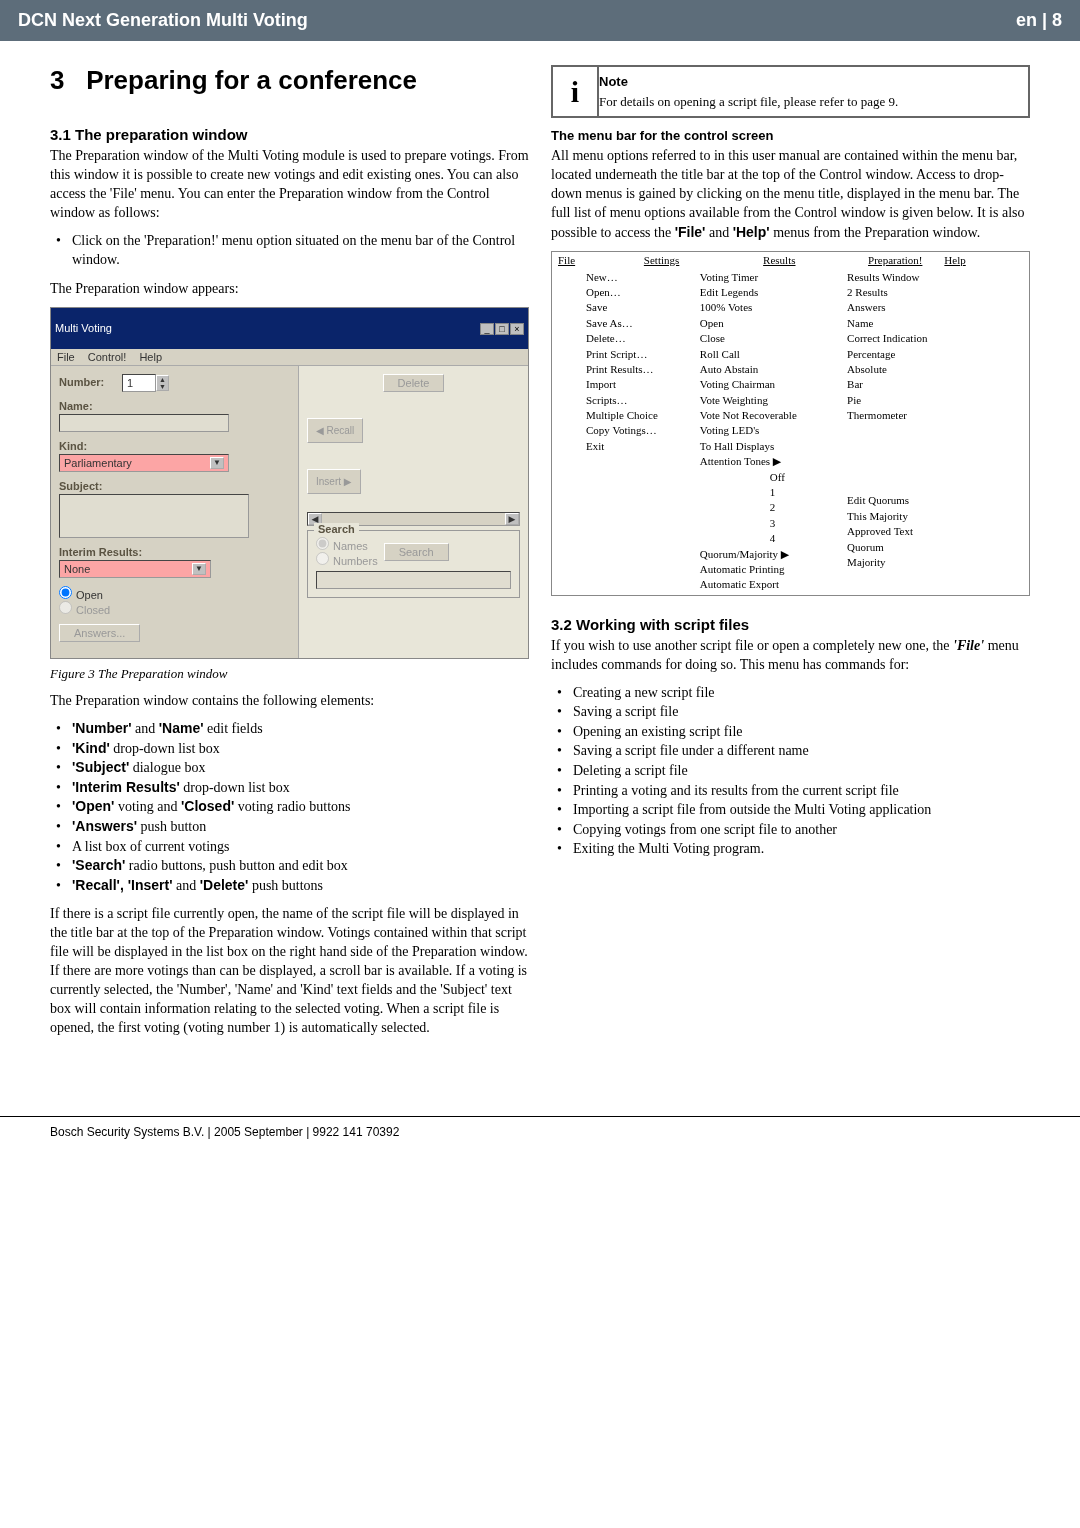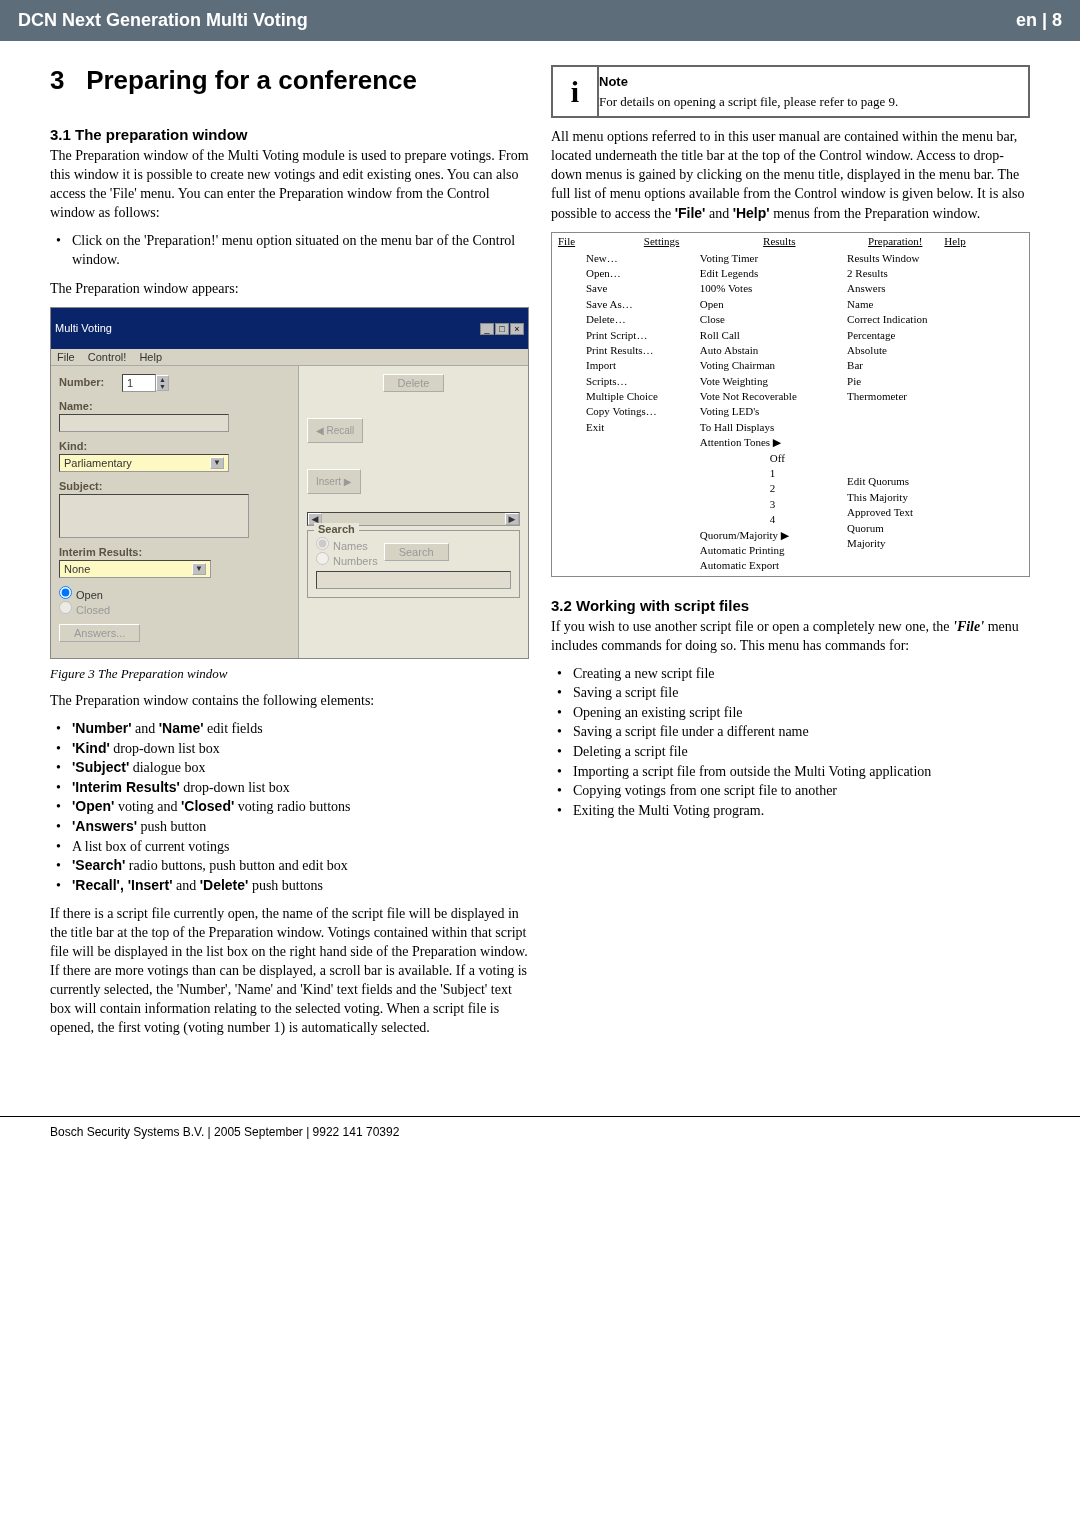--- a/index.html
+++ b/index.html
@@ -21,21 +21,21 @@
   .ss-menu { background: #d6d2c4; padding: 2px 6px; border-bottom: 1px solid #aaa; }
   .ss-menu span { margin-right: 10px; }
   .ss-body { display: flex; }
   .ss-left { flex: 0 0 52%; padding: 8px; border-right: 1px solid #aaa; }
   .ss-right { flex: 1; padding: 8px; background: #e8e6d9; position: relative; }
   .lbl { font-weight: bold; color: #5a5342; display: block; margin-bottom: 2px; }
   .fld-row { margin-bottom: 8px; }
   .fld-input { background: #fff; border: 1px inset #999; padding: 2px 4px; display: inline-block; vertical-align: middle; }
   .spinner { width: 34px; }
   .txt { width: 170px; background: #e0ddd0; }
-  .drop { width: 170px; background: #fef9c3; display: inline-flex; justify-content: space-between; }
+  .drop { width: 170px; background: #fca5a5; display: inline-flex; justify-content: space-between; }
   .drop .arrow { background: #c0c0c0; border: 1px outset #fff; width: 14px; text-align: center; font-size: 8px; }
   .btn { background: #d6d2c4; border: 1px outset #fff; padding: 2px 14px; color: #999; display: inline-block; }
   .rad { margin-right: 4px; }
   .group-box { border: 1px solid #999; padding: 6px 8px 8px 8px; margin-top: 4px; position: relative; }
   .group-box .legend { position: absolute; top: -8px; left: 6px; background: #e8e6d9; padding: 0 4px; font-weight: bold; color: #5a5342; }
   .arrow-btn { display: inline-block; background: #d6d2c4; border: 1px outset #fff; padding: 6px 8px; font-size: 10px; color: #999; }
   .note-box { border: 2px solid #666; display: flex; margin-bottom: 10px; }
   .note-icon { width: 46px; display: flex; align-items: center; justify-content: center; font-family: Georgia, serif; font-weight: bold; font-size: 30px; border-right: 2px solid #666; }
   .note-body { padding: 6px 0; font-size: 13px; line-height: 1.35; }
   .note-body .note-title { font-family: Arial, sans-serif; font-weight: bold; display: block; margin-bottom: 2px; }
@@ -152,20 +152,21 @@
 
   <div class="col">
     <div class="note-box">
       <div class="note-icon">i</div>
       <div class="note-body">
         <span class="note-title">Note</span>
         <span>For details on opening a script file, please refer to page 9.</span>
       </div>
     </div>
 
+    <h3 class="subhead">The menu bar for the control screen</h3>
     <p><span>All menu options referred to in this user manual are contained within the menu bar, located underneath the title bar at the top of the Control window. Access to drop-down menus is gained by clicking on the menu title, displayed in the menu bar. The full list of menu options available from the Control window is given below. It is also possible to access the </span><strong class="arial">'File'</strong><span> and </span><strong class="arial">'Help'</strong><span> menus from the Preparation window.</span></p>
 
     <div class="menu-table">
       <div class="mt-row">
         <div class="mt-col c1"><span class="mt-head">File</span></div>
         <div class="mt-col c2"><span class="mt-head">Settings</span></div>
         <div class="mt-col c3"><span class="mt-head">Results</span></div>
         <div class="mt-col c4"><span class="mt-head">Preparation!</span></div>
         <div class="mt-col c5"><span class="mt-head">Help</span></div>
       </div>
@@ -241,20 +242,21 @@
     </div>
 
     <h2 class="section">3.2  Working with script files</h2>
     <p><span>If you wish to use another script file or open a completely new one, the </span><em class="italb">'File'</em><span> menu includes commands for doing so. This menu has commands for:</span></p>
     <ul class="bullets">
       <li>Creating a new script file</li>
       <li>Saving a script file</li>
       <li>Opening an existing script file</li>
       <li>Saving a script file under a different name</li>
       <li>Deleting a script file</li>
+      <li>Printing a voting and its results from the current script file</li>
       <li>Importing a script file from outside the Multi Voting application</li>
       <li>Copying votings from one script file to another</li>
       <li>Exiting the Multi Voting program.</li>
     </ul>
   </div>
 </div>
 
 <hr class="hr-line">
 <div class="footer">Bosch Security Systems B.V. | 2005 September | 9922 141 70392</div>
 

